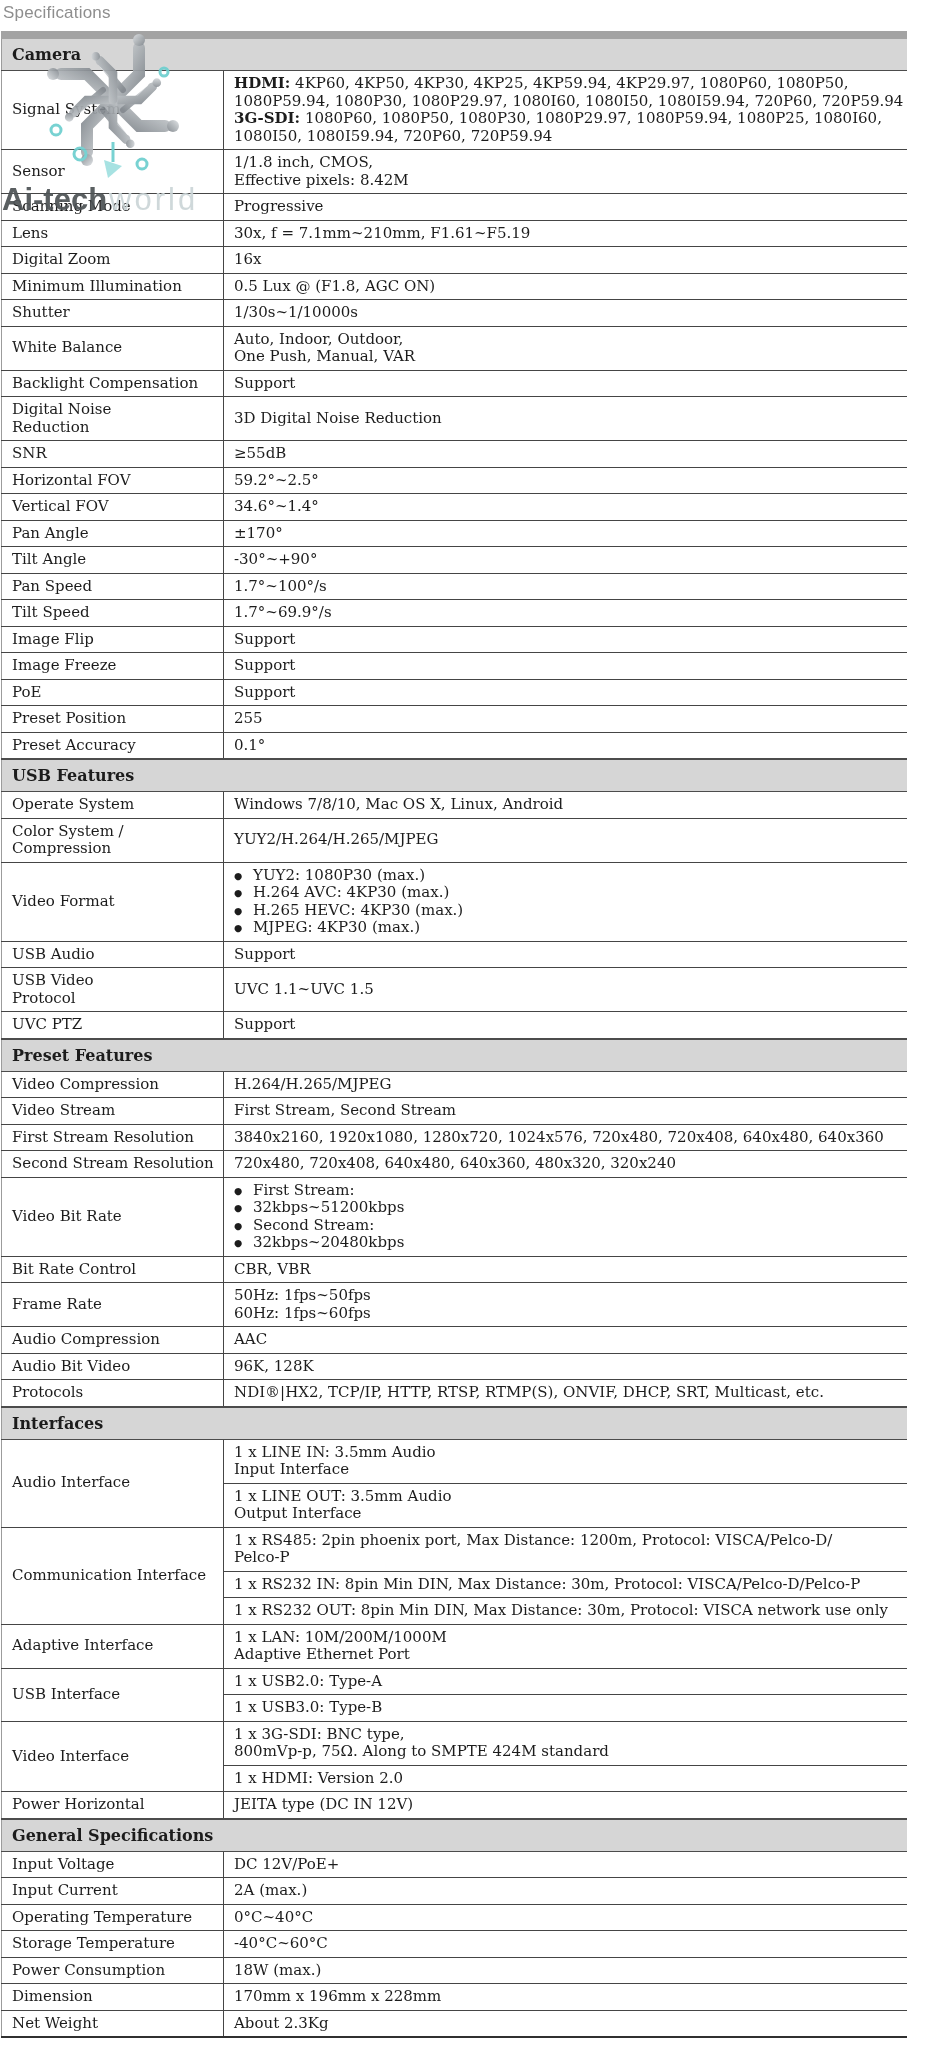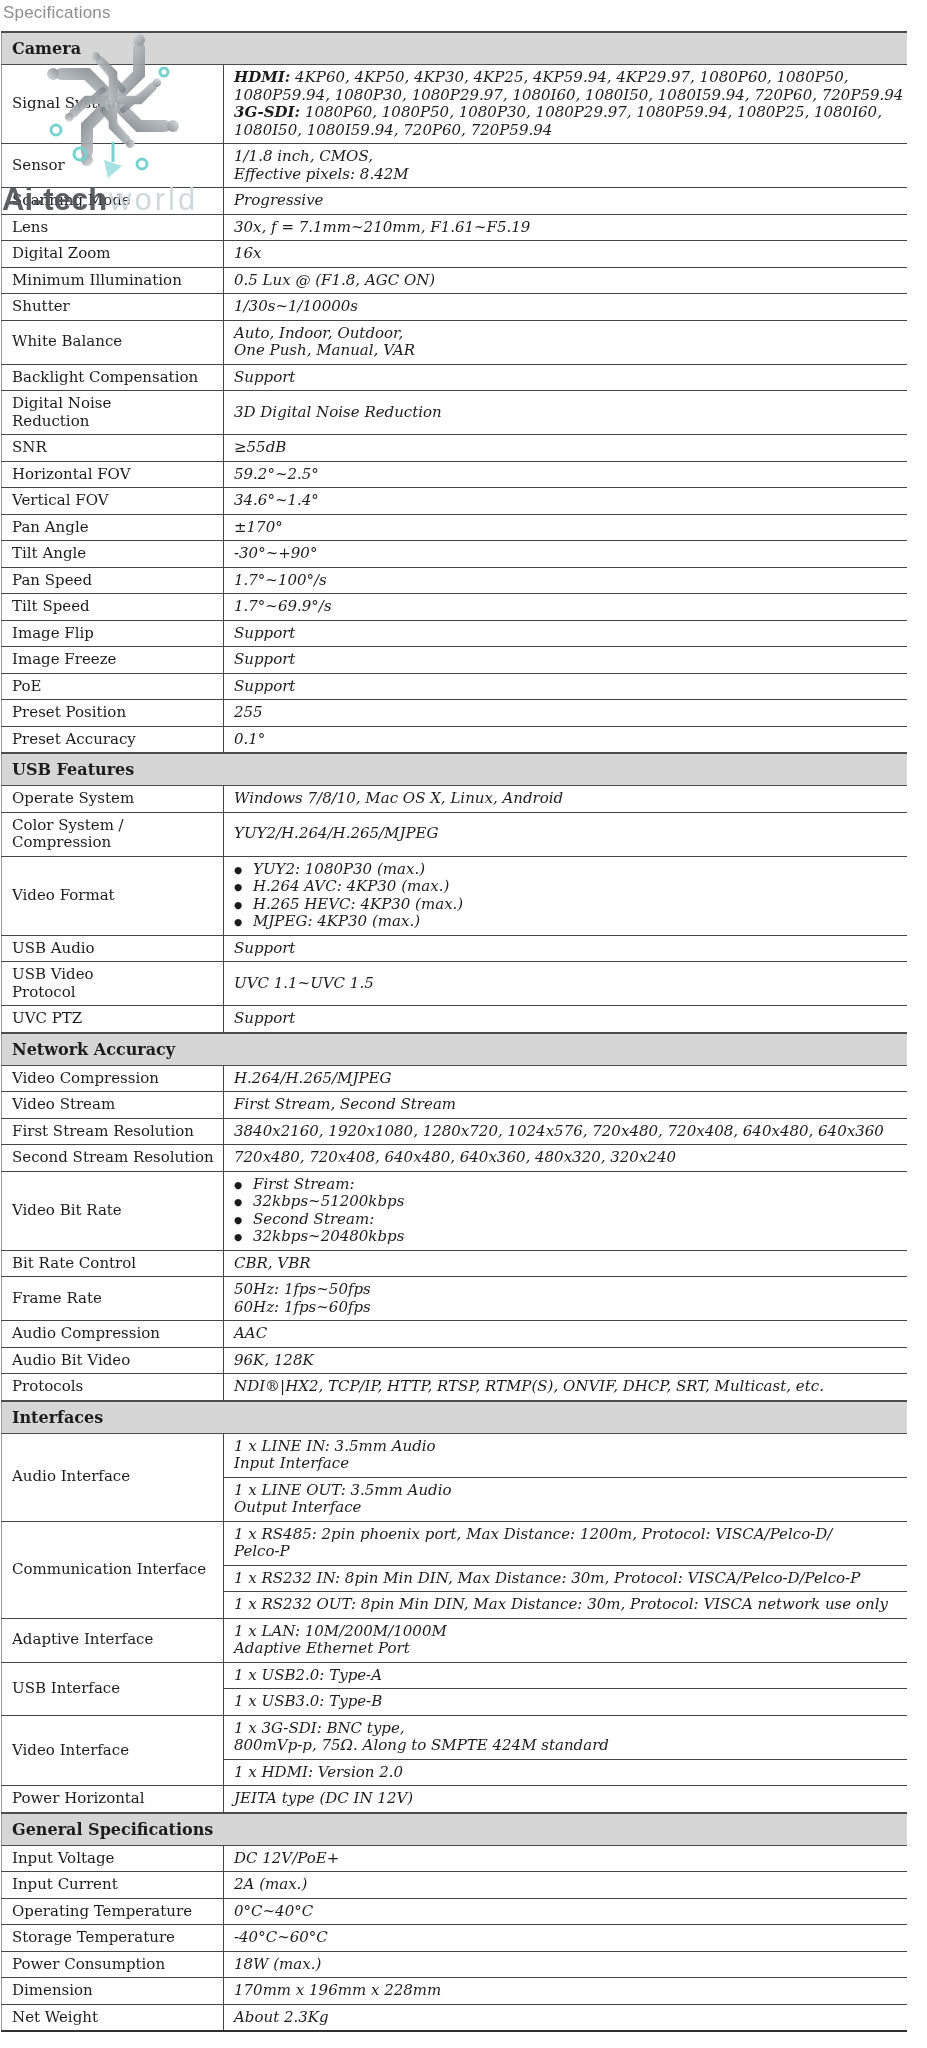--- a/index.html
+++ b/index.html
@@ -6,30 +6,30 @@
   .sheet{position:relative;width:907px;height:2048px;background:#fff;overflow:hidden;}
   .page-title{
     position:absolute;left:3px;top:3px;
     font-family:"Liberation Sans",sans-serif;
     font-size:17px;color:var(--title-gray,#8e8e8e);letter-spacing:.2px;
   }
   table.spec{
     position:absolute;left:1px;top:31px;width:916px;
     border-collapse:collapse;table-layout:fixed;
     font-family:"DejaVu Serif",serif;color:var(--text,#1c1c1c);
-    border-top:2px solid #a3a3a3;border-bottom:2px solid #303030;
+    border-top:8px solid #a3a3a3;border-bottom:2px solid #303030;
   }
   col.c1{width:222px;}
   td{
     border:1px solid var(--border-dark,#454545);
     padding:4px 10px;font-size:15px;line-height:17.5px;
     vertical-align:middle;overflow:hidden;
   }
   td.lbl{border-left:1px solid #9c9c9c;}
-  td.val{border-right:1px solid #9c9c9c;font-style:italic;}
+  td.val{border-right:1px solid #9c9c9c;}
   tr.sec td{
     background:var(--section-header-bg,#d6d6d6);
     border-top:2px solid #4c4c4c;border-bottom:1px solid #4c4c4c;
     border-left:1px solid #9c9c9c;border-right:1px solid #9c9c9c;
     font-weight:bold;font-size:16px;line-height:19px;padding:6px 10px;
   }
   .lline,.vline,.bline{white-space:nowrap;}
   .b{font-weight:bold;}
   .dot{display:inline-block;width:19px;font-size:9.5px;vertical-align:1px;}
   
@@ -295,21 +295,21 @@
           <td class="lbl" rowspan="1">
             <div class="lline">UVC PTZ</div>
           </td>
           <td class="val">
             <div class="vline">Support</div>
           </td>
         </tr>
       </tbody>
       <tbody>
         <tr class="sec">
-          <td class="sec-td" colspan="2"><span>Network Accuracy</span></td>
+          <td class="sec-td" colspan="2"><span>Preset Features</span></td>
         </tr>
         <tr>
           <td class="lbl" rowspan="1">
             <div class="lline">Video Compression</div>
           </td>
           <td class="val">
             <div class="vline">H.264/H.265/MJPEG</div>
           </td>
         </tr>
         <tr>

